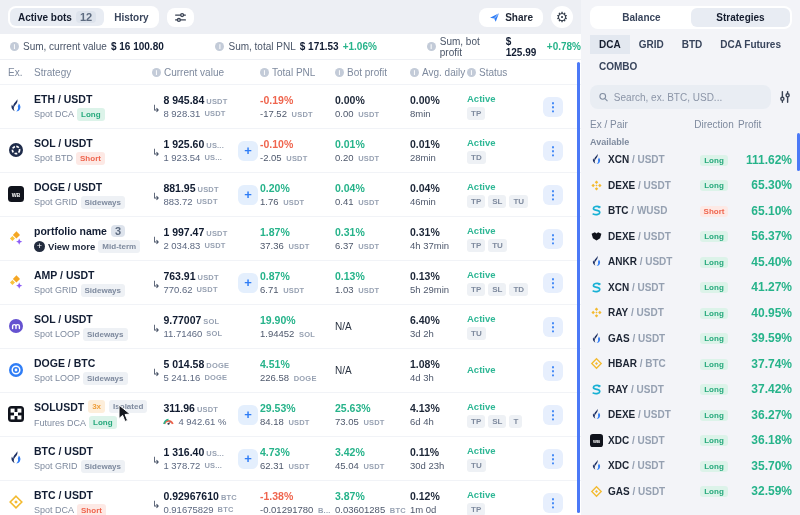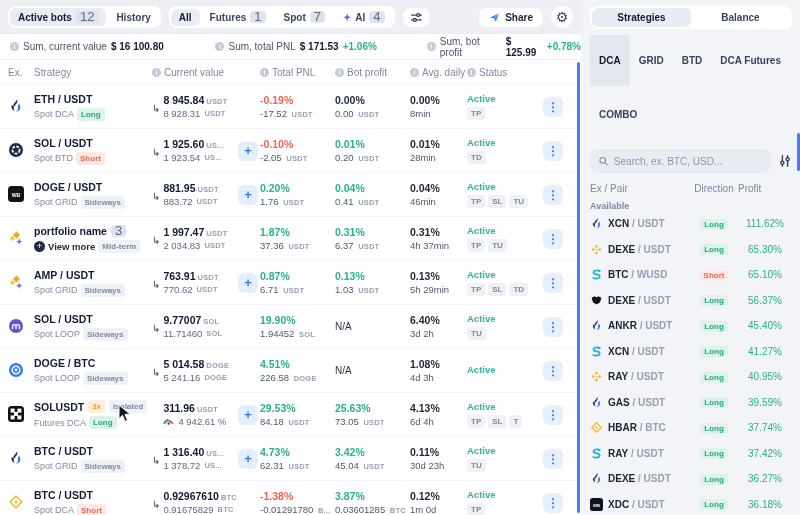--- a/index.html
+++ b/index.html
@@ -5,21 +5,21 @@
   *{margin:0;padding:0;box-sizing:border-box}
   html,body{width:800px;height:515px;overflow:hidden}
   body{font-family:"Liberation Sans",sans-serif;background:#edeff4;color:#1d2433;position:relative;font-size:10px}
   .app{display:flex;width:800px;height:515px}
   
   .left{width:581px;position:relative;display:flex;flex-direction:column}
   .toolbar{height:30px;display:flex;align-items:center;padding:17px 8px;gap:8px;flex:none}
   .group{background:#fff;border-radius:8px;padding:2px;display:flex;align-items:center;gap:2px}
   .pill{padding:3px 8px;border-radius:6px;font-size:10px;font-weight:600;color:#39455c;display:flex;align-items:center;gap:4px;cursor:default;white-space:nowrap}
   .pill.active{background:#e8ecf3;color:#141c2e;font-weight:700}
-  .badge-count{background:#dde3ec;border-radius:4px;padding:0 4px;font-size:13px;color:#5d6b80;font-weight:400;line-height:12px}
+  .badge-count{background:#dde3ec;border-radius:4px;padding:0 4px;font-size:11px;color:#5d6b80;font-weight:700;line-height:12px}
   .icon-pill{padding:3px 7px}
   .spacer{flex:1}
   .share-pill{background:#fff;border-radius:8px;padding:4px 10px;display:flex;align-items:center;gap:5px;font-weight:700;color:#1d2433}
   .gear-btn{background:#fff;border-radius:50%;width:22px;height:22px;display:flex;align-items:center;justify-content:center;font-size:14px;color:#39424f}
   .sparkle{color:#8b5cf6;font-size:10px}
   .summary{height:26px;background:#fff;display:flex;align-items:center;padding-left:10px;border-bottom:1px solid #eef0f4;flex:none}
   .sum-item{display:flex;align-items:center;gap:4px}
   .sum-item:nth-child(1){width:212px}
   .sum-item:nth-child(2){width:218px}
   .sum-label{color:#4a5568}
@@ -57,72 +57,54 @@
   .st1{color:#2eb795;font-weight:700;font-size:9.5px}
   .st2{display:flex;gap:3px;margin-top:3px}
   .menu-btn{width:20px;height:20px;background:#e7effd;border-radius:6px;color:#2f7df6;font-size:12px;font-weight:700;display:flex;align-items:center;justify-content:center;cursor:pointer}
   .vscroll-left{position:absolute;right:1px;top:62px;height:451px;width:3px;background:#4b79f7;border-radius:2px}
   
   .right{flex:1;background:#f3f4f8;padding:6px 8px 0 9px;position:relative;overflow:hidden}
   .seg{display:flex;background:#fff;border-radius:8px;padding:2px}
   .seg-item{flex:1;text-align:center;padding:4px 0;font-size:10px;font-weight:600;color:#39455c;border-radius:6px;cursor:default}
   .seg-item.active{background:#e8ecf3;color:#141c2e;font-weight:700}
   .stabs{display:flex;flex-wrap:wrap;margin-top:6px;row-gap:3px}
-  .stab{padding:20px 9px;font-size:10px;font-weight:600;color:#39455c;border-radius:0;cursor:default;white-space:nowrap}
+  .stab{padding:4px 9px;font-size:10px;font-weight:600;color:#39455c;border-radius:0;cursor:default;white-space:nowrap}
   .stab.active{background:#e3e8f0;color:#141c2e;font-weight:700}
   .search-row{display:flex;align-items:center;gap:7px;margin-top:9px}
   .search{flex:1;background:#e9edf3;border-radius:8px;height:24px;display:flex;align-items:center;padding:0 8px;gap:5px}
   .search input{border:none;outline:none;background:transparent;font-family:"Liberation Sans",sans-serif;font-size:10px;color:#3a455c;width:100%}
   .search input::placeholder{color:#8b95a7}
   .cols{display:grid;grid-template-columns:1fr 48px 54px;margin-top:10px;color:#7e8a9e;font-size:10px}
   .cols :nth-child(2){text-align:center}.cols :nth-child(3){text-align:left}
   .section-label{margin-top:7px;color:#7e8a9e;font-size:9px;font-weight:700}
   .prow{display:grid;grid-template-columns:1fr 48px 54px;align-items:center;height:25.5px}
   .pcell{display:flex;align-items:center;gap:5px;white-space:nowrap}
   .pcell .exch,.pcell svg{width:13px;height:13px}
   .pbase{font-weight:700;font-size:10px;color:#1c2433}
   .pquote{font-weight:600;font-size:10px;color:#95a0b1}
   .pdir{text-align:center}
-  .pprofit{text-align:center;color:#26b38a;font-weight:400;font-size:10px}
+  .pprofit{text-align:right;color:#26b38a;font-weight:700;font-size:12px}
   .vscroll-right{position:absolute;right:0;top:133px;height:38px;width:3px;background:#4b79f7;border-radius:2px}
   .cursor{position:absolute;left:118px;top:404px;z-index:50;pointer-events:none}
 </style>
 </head>
 <body>
 
 <div class="app">
 
   <div class="left">
 
     <div class="toolbar">
       <div class="group">
         <div class="pill active">
           <span>Active bots</span>
           <span class="badge-count">12</span>
         </div>
         <div class="pill">
           <span>History</span>
-        </div>
-      </div>
-      <div class="group">
-        <div class="pill active">
-          <span>All</span>
-        </div>
-        <div class="pill">
-          <span>Futures</span>
-          <span class="badge-count">1</span>
-        </div>
-        <div class="pill">
-          <span>Spot</span>
-          <span class="badge-count">7</span>
-        </div>
-        <div class="pill">
-          <span class="sparkle">✦</span>
-          <span>AI</span>
-          <span class="badge-count">4</span>
         </div>
       </div>
       <div class="group icon-pill">
         <svg width="13" height="13" viewBox="0 0 16 16" stroke="#3a4354" stroke-width="1.6" stroke-linecap="round" fill="#fff">
             <line x1="2" y1="5" x2="14" y2="5"></line>
             <line x1="2" y1="11" x2="14" y2="11"></line>
             <circle cx="10" cy="5" r="1.8"></circle>
             <circle cx="6" cy="11" r="1.8"></circle>
           </svg>
       </div>
@@ -706,22 +688,22 @@
             </div>
   </div>
 </div>
     </div>
 
     <div class="vscroll-left"></div>
   </div>
 
   <div class="right">
     <div class="seg">
+      <div class="seg-item">Balance</div>
       <div class="seg-item active">Strategies</div>
-      <div class="seg-item">Balance</div>
     </div>
     <div class="stabs">
       <div class="stab active">DCA</div>
       <div class="stab">GRID</div>
       <div class="stab">BTD</div>
       <div class="stab">DCA Futures</div>
       <div class="stab">COMBO</div>
     </div>
     <div class="search-row">
       <div class="search">

